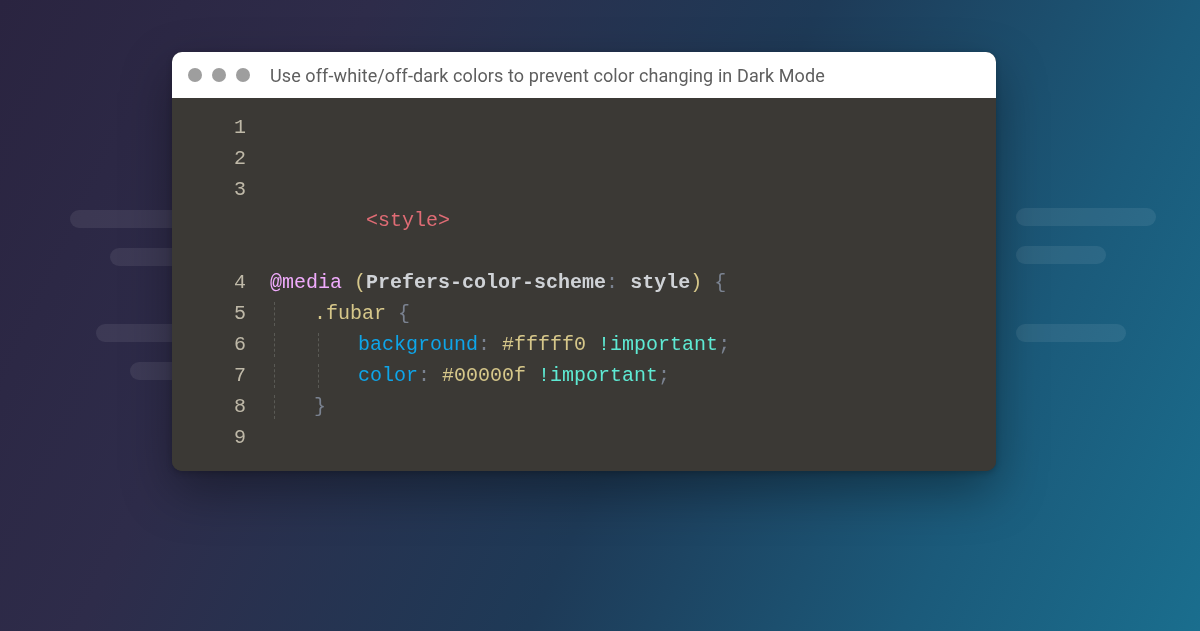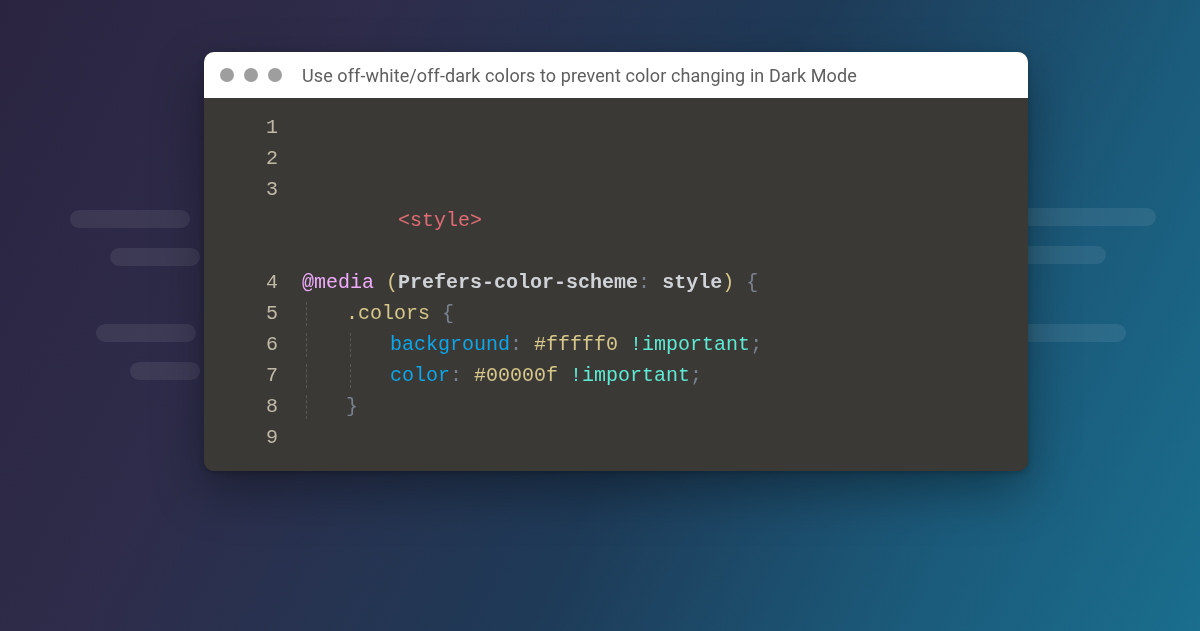--- a/index.html
+++ b/index.html
@@ -21,21 +21,21 @@
   .deco {
     position: absolute;
     height: 18px;
     border-radius: 9px;
     background: rgba(255,255,255,0.08);
     filter: blur(0.5px);
   }
 
   .editor-window {
     position: absolute;
-    left: 204px;
+    left: 172px;
     top: 52px;
     width: 824px;
     border-radius: 10px;
     overflow: hidden;
     box-shadow: 0 20px 50px rgba(0,0,0,0.35), 0 2px 6px rgba(0,0,0,0.2);
     background: #3b3936;
   }
 
   .title-bar {
     display: flex;
@@ -167,21 +167,21 @@
       </span>
     </div>
 
     <div class="code-line">
       <span class="ln">4</span>
       <span class="code"><span class="tok-atrule">@media</span><span class="tok-ident"> </span><span class="tok-paren">(</span><span class="tok-ident">Prefers-color-scheme</span><span class="tok-colon">:</span><span class="tok-ident"> </span><span class="tok-ident">style</span><span class="tok-paren">)</span><span class="tok-ident"> </span><span class="tok-brace">{</span></span>
     </div>
 
     <div class="code-line">
       <span class="ln">5</span>
-      <span class="code"><span class="indent-cell"><span class="indent-guide"></span></span><span class="tok-selector">.colors</span><span class="tok-ident"> </span><span class="tok-brace">{</span></span>
+      <span class="code"><span class="indent-cell"><span class="indent-guide"></span></span><span class="tok-selector">.fubar</span><span class="tok-ident"> </span><span class="tok-brace">{</span></span>
     </div>
 
     <div class="code-line">
       <span class="ln">6</span>
       <span class="code"><span class="indent-cell"><span class="indent-guide"></span></span><span class="indent-cell"><span class="indent-guide"></span></span><span class="tok-prop">background</span><span class="tok-colon">:</span><span class="tok-ident"> </span><span class="tok-value">#fffff0</span><span class="tok-ident"> </span><span class="tok-imp">!important</span><span class="tok-semi">;</span></span>
     </div>
 
     <div class="code-line">
       <span class="ln">7</span>
       <span class="code"><span class="indent-cell"><span class="indent-guide"></span></span><span class="indent-cell"><span class="indent-guide"></span></span><span class="tok-prop">color</span><span class="tok-colon">:</span><span class="tok-ident"> </span><span class="tok-value">#00000f</span><span class="tok-ident"> </span><span class="tok-imp">!important</span><span class="tok-semi">;</span></span>

